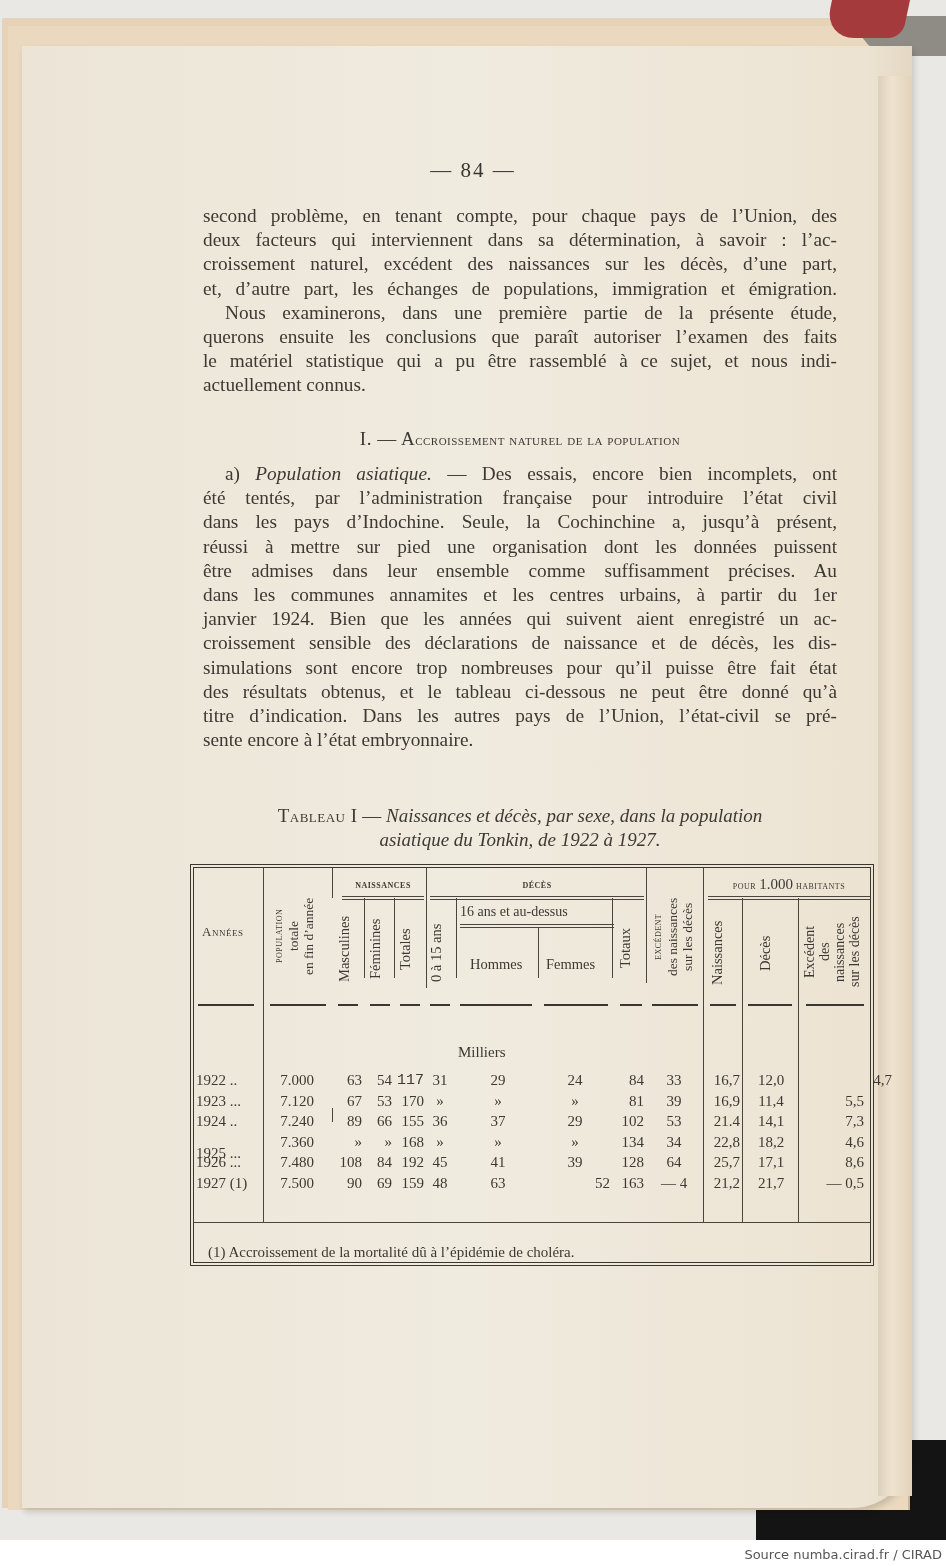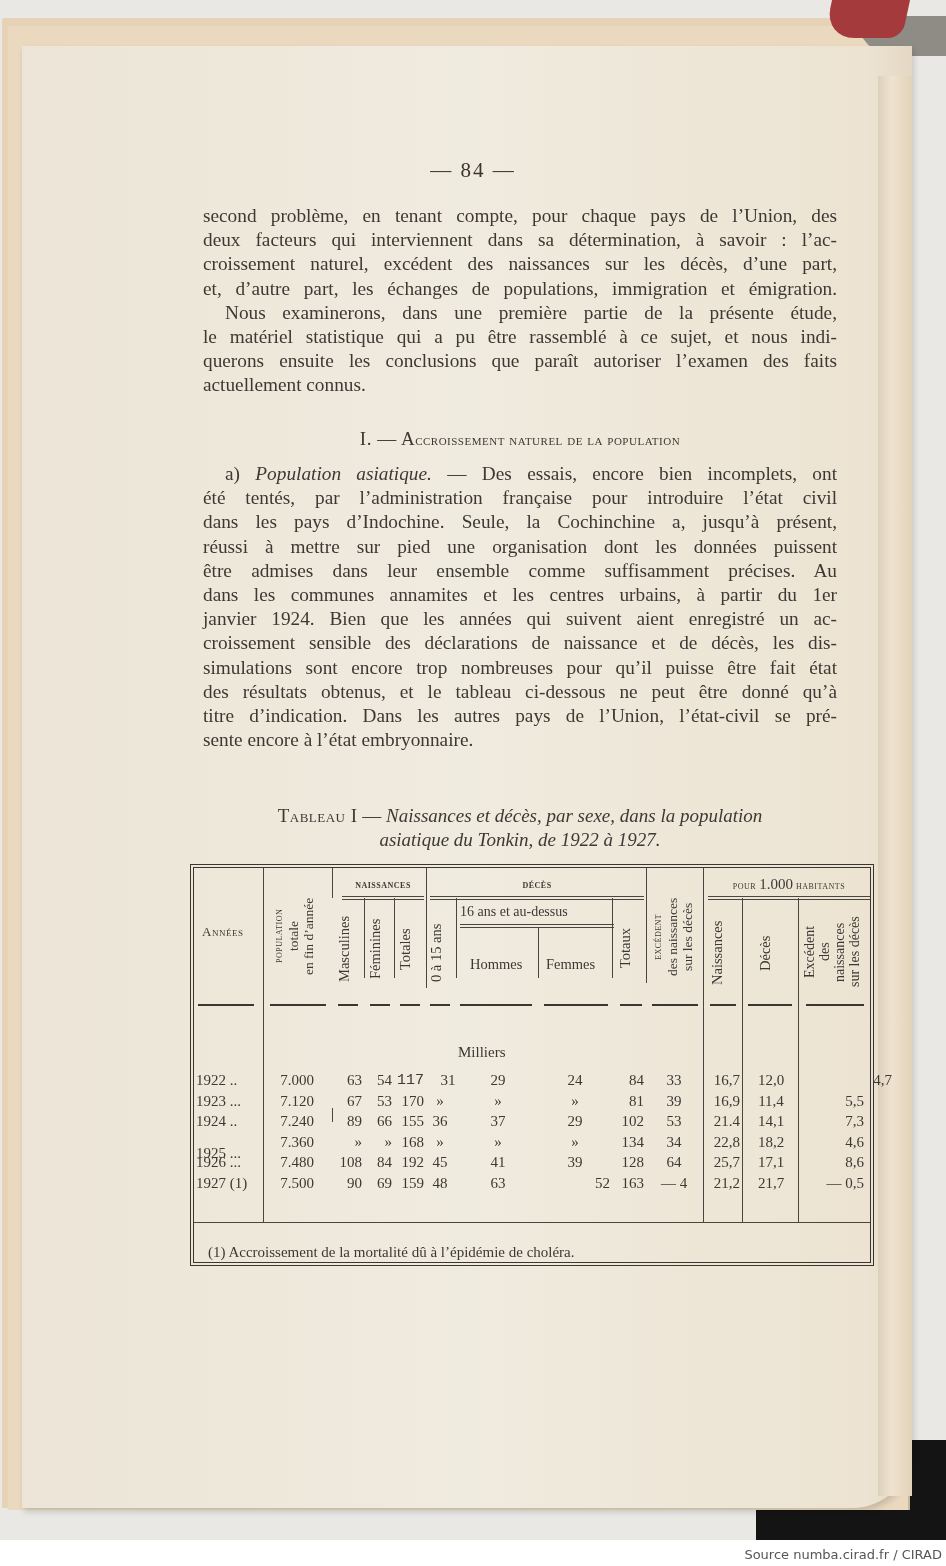--- a/index.html
+++ b/index.html
@@ -76,22 +76,22 @@
 </div>
 
 <div class="page-number">— 84 —</div>
 
 <div class="text-block" style="top:204px;">
   <p class="justify-last">second problème, en tenant compte, pour chaque pays de l’Union, des</p>
   <p class="justify-last">deux facteurs qui interviennent dans sa détermination, à savoir : l’ac-</p>
   <p class="justify-last">croissement naturel, excédent des naissances sur les décès, d’une part,</p>
   <p class="justify-last">et, d’autre part, les échanges de populations, immigration et émigration.</p>
   <p class="justify-last indent">Nous examinerons, dans une première partie de la présente étude,</p>
+  <p class="justify-last">querons ensuite les conclusions que paraît autoriser l’examen des faits</p>
   <p class="justify-last">le matériel statistique qui a pu être rassemblé à ce sujet, et nous indi-</p>
-  <p class="justify-last">querons ensuite les conclusions que paraît autoriser l’examen des faits</p>
   <p>actuellement connus.</p>
 </div>
 
 <div class="section-heading">
   <span class="cap">I. — </span><span class="cap">A</span><span>ccroissement naturel de la population</span>
 </div>
 
 <div class="text-block" style="top:462px;">
   <p class="justify-last indent"><span>a) </span><em>Population asiatique.</em><span> — Des essais, encore bien incomplets, ont</span></p>
   <p class="justify-last">été tentés, par l’administration française pour introduire l’état civil</p>
@@ -194,21 +194,21 @@
 
     <div class="hdr-text" style="left:264px; top:176px; font-size:15px;">Milliers</div>
 
     <div id="rows">
         <div>
           <div class="cell " style="left: 2px; width: 66px; top: 204px;">1922 ..</div>
           <div class="cell ctr" style="left: 72px; width: 62px; top: 204px;">7.000</div>
           <div class="cell num" style="left: 140px; width: 28px; top: 204px;">63</div>
           <div class="cell num" style="left: 170px; width: 28px; top: 204px;">54</div>
           <div class="cell num" style="left: 200px; width: 30px; top: 204px; font-family: Liberation Mono, monospace;">117</div>
-          <div class="cell ctr" style="left: 242px; width: 24px; top: 204px;">31</div>
+          <div class="cell ctr" style="left: 234px; width: 24px; top: 204px;">31</div>
           <div class="cell ctr" style="left: 266px; width: 76px; top: 204px;">29</div>
           <div class="cell ctr" style="left: 346px; width: 70px; top: 204px;">24</div>
           <div class="cell num" style="left: 420px; width: 30px; top: 204px;">84</div>
           <div class="cell ctr" style="left: 454px; width: 52px; top: 204px;">33</div>
           <div class="cell num" style="left: 510px; width: 36px; top: 204px;">16,7</div>
           <div class="cell ctr" style="left: 552px; width: 50px; top: 204px;">12,0</div>
           <div class="cell num" style="left: 634px; width: 64px; top: 204px;">4,7</div>
         </div>
         <div>
           <div class="cell " style="left: 2px; width: 66px; top: 224.6px;">1923 ...</div>

